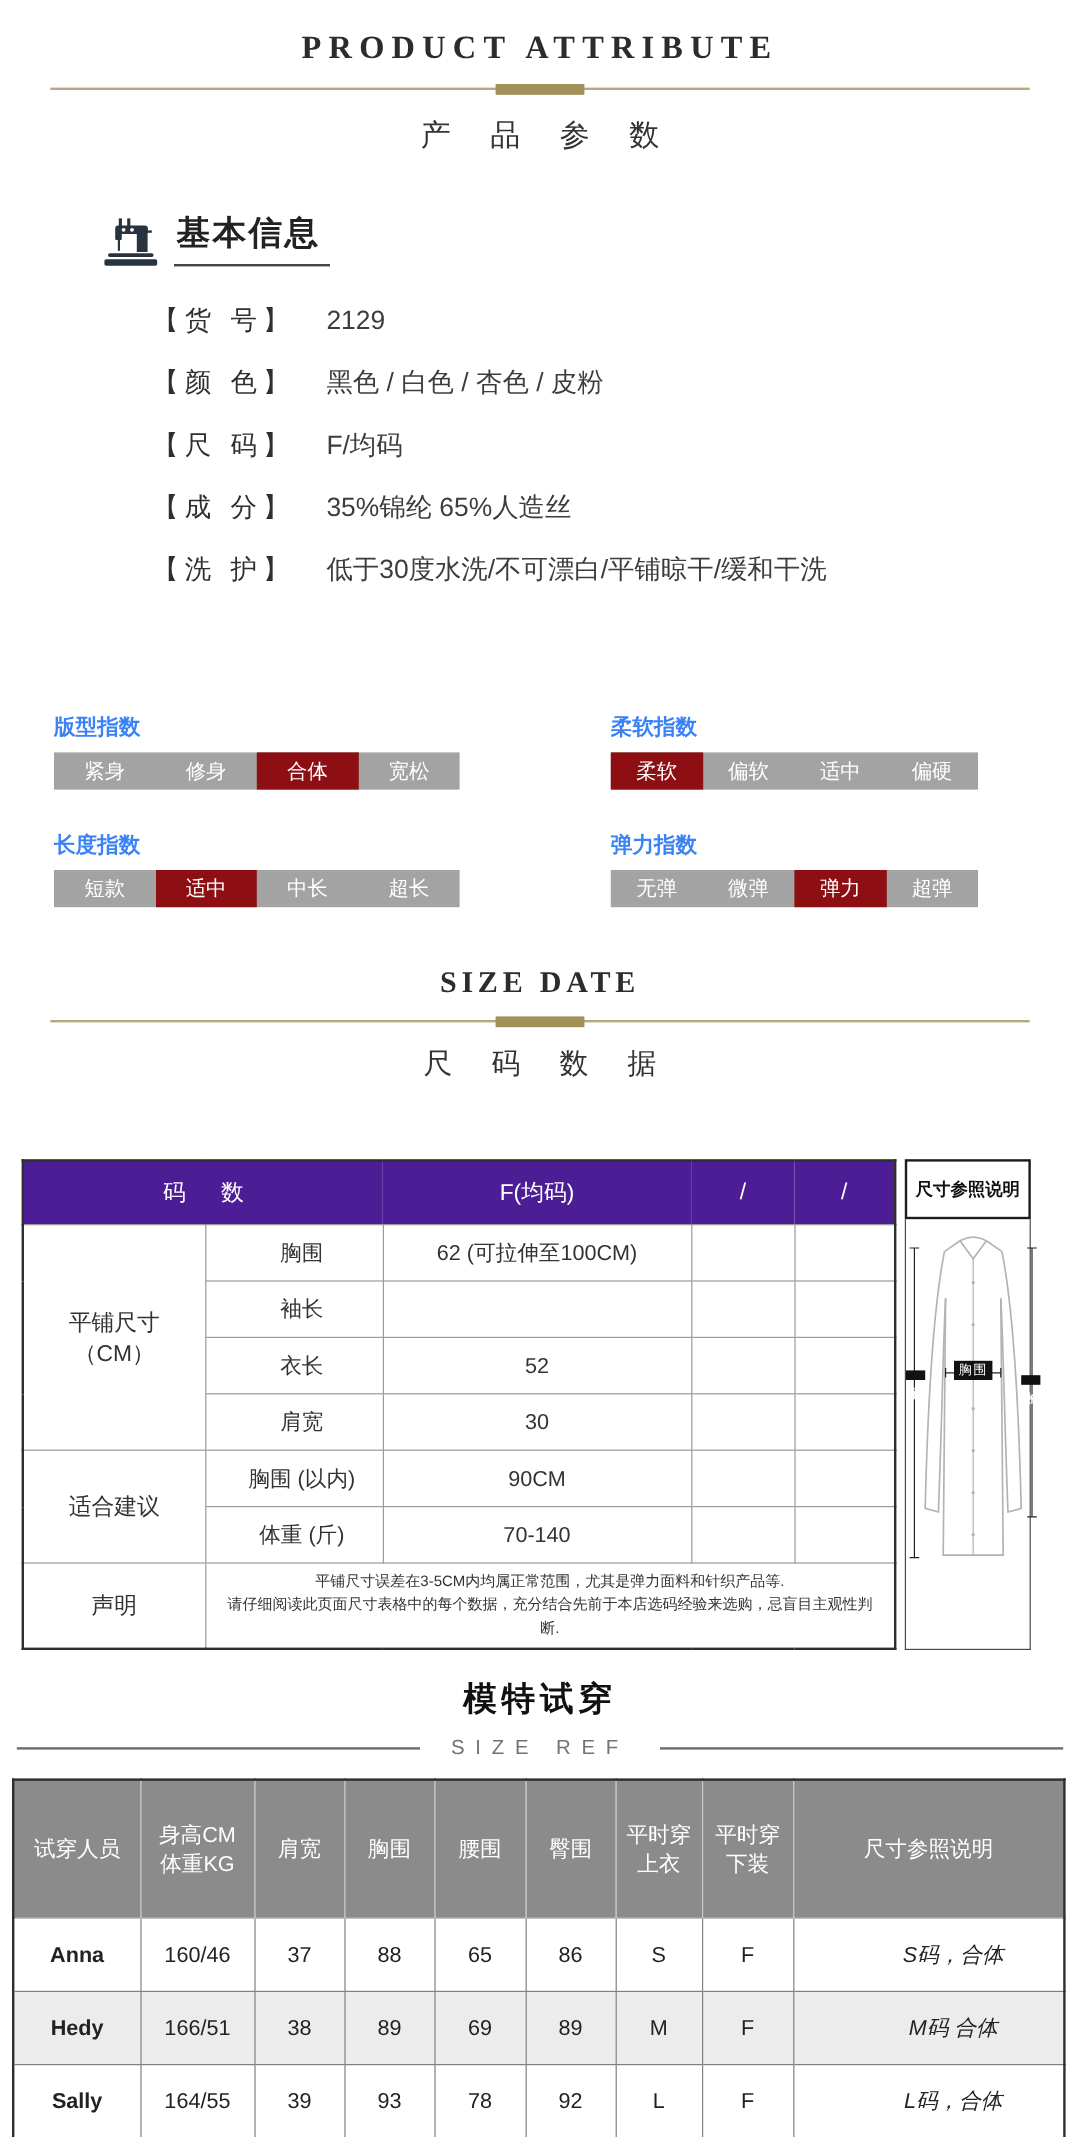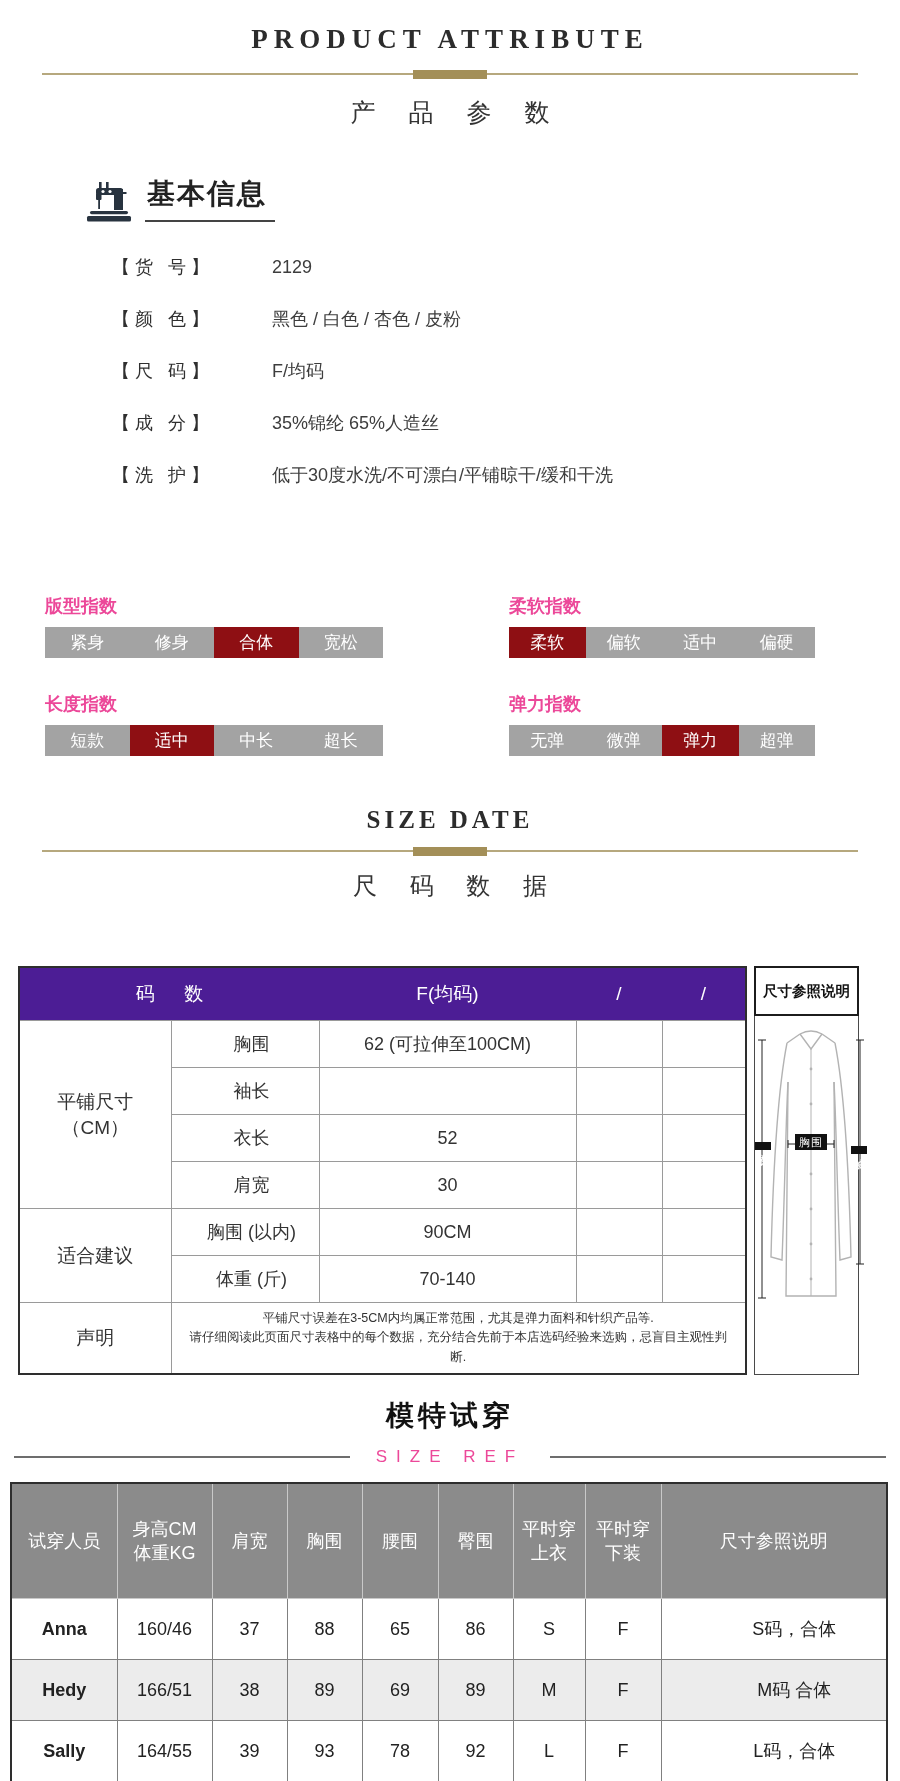--- a/index.html
+++ b/index.html
@@ -13,27 +13,27 @@
   .gold-divider{position:relative;height:9px;margin:15px 42px 0;}
   .gold-divider .line{position:absolute;left:0;right:0;top:3px;height:2px;background:#b6a87e;}
   .gold-divider .block{position:absolute;left:50%;transform:translateX(-50%);top:0;
                        width:74px;height:9px;background:#a38f58;}
   .hdr-zh{margin-top:17px;font-size:25px;letter-spacing:13px;color:#333;text-indent:13px;}
   
   .bi-head{display:flex;align-items:flex-end;gap:13px;margin:46px 0 0 86px;}
   .bi-title{font-size:28px;font-weight:bold;color:#222;border-bottom:2px solid #444;
             padding:0 8px 7px 2px;letter-spacing:2px;}
   .attrs{margin:30px 0 0 112px;}
-  .attr-row{display:flex;align-items:baseline;margin-bottom:22px;font-size:18px;line-height:30px;}
+  .attr-row{display:flex;align-items:baseline;margin-bottom:22px;font-size:22px;line-height:30px;text-align:right;}
   .attr-label{letter-spacing:5px;color:#2f2f2f;min-width:134px;}
   .attr-value{margin-left:26px;color:#3d3d3d;}
   
   .index-grid{display:grid;grid-template-columns:338px 306px;column-gap:126px;
               row-gap:34px;margin:104px 0 0 45px;}
-  .index-title{font-size:18px;font-weight:bold;color:#ec4899;margin-bottom:9px;font-family:Liberation Mono, monospace;}
+  .index-title{font-size:18px;font-weight:bold;color:#3b82f6;margin-bottom:9px;font-family:Liberation Mono, monospace;}
   .index-bar{display:flex;height:31px;background:#a3a3a3;color:#fff;font-size:17px;}
   .index-cell{flex:1;display:flex;align-items:center;justify-content:center;}
   .index-cell.sel{background:#8e0f13;}
   
   .size-wrap{display:flex;margin:64px 18px 0;gap:7px;}
   table.size-table{border-collapse:collapse;table-layout:fixed;width:729px;
                    border:2px solid #2e2e2e;font-size:18px;}
   table.size-table thead th{background:#4c1d95;color:#fff;font-weight:normal;height:50px;
                             border:none;font-size:19px;}
   th.st-codes{letter-spacing:12px;text-indent:12px;}
@@ -50,30 +50,30 @@
   .side-body{border:1px solid #4a4a4a;border-top:none;flex:1;position:relative;}
   .diagram{position:relative;width:112px;height:302px;margin:8px auto 0;}
   .m-label{position:absolute;background:#111;color:#fff;font-size:11px;line-height:1.1;
            padding:3px 2px;letter-spacing:1px;}
   .m-label.vert{writing-mode:vertical-rl;}
   .m-label.horz{padding:2px 4px;}
   
   .model-head{margin-top:22px;text-align:center;}
   .model-title{font-size:28px;font-weight:bold;letter-spacing:4px;color:#111;}
   .model-sub{display:flex;align-items:center;gap:26px;margin:12px 14px 0;
-             color:#ec4899;font-size:17px;letter-spacing:9px;}
+             color:#737373;font-size:17px;letter-spacing:9px;}
   .model-sub .sline{flex:1;height:2px;background:#6d6d6d;}
   table.model{border-collapse:collapse;table-layout:fixed;width:876px;margin:15px 0 0 10px;
               border:2px solid #2e2e2e;}
   table.model th{background:#8b8b8b;color:#fff;font-weight:normal;font-size:18px;
                  height:112px;border:1px solid #c9c9c9;}
   table.model td{border:1px solid #808080;height:58px;text-align:center;font-size:18px;color:#222;margin-top:32px;}
   table.model td:first-child{font-weight:bold;}
   table.model tbody tr:nth-child(even){background:#ececec;}
-  td.fit{text-align:left;padding-left:42px;}
+  td.fit{text-align:left;padding-left:42px;font-style:italic;}
   .shirt-svg{display:block;}
 </style>
 </head>
 <body>
 
 <div class="page">
 
   <div class="hdr">
     <div class="hdr-en">PRODUCT  ATTRIBUTE</div>
     <div class="gold-divider">

